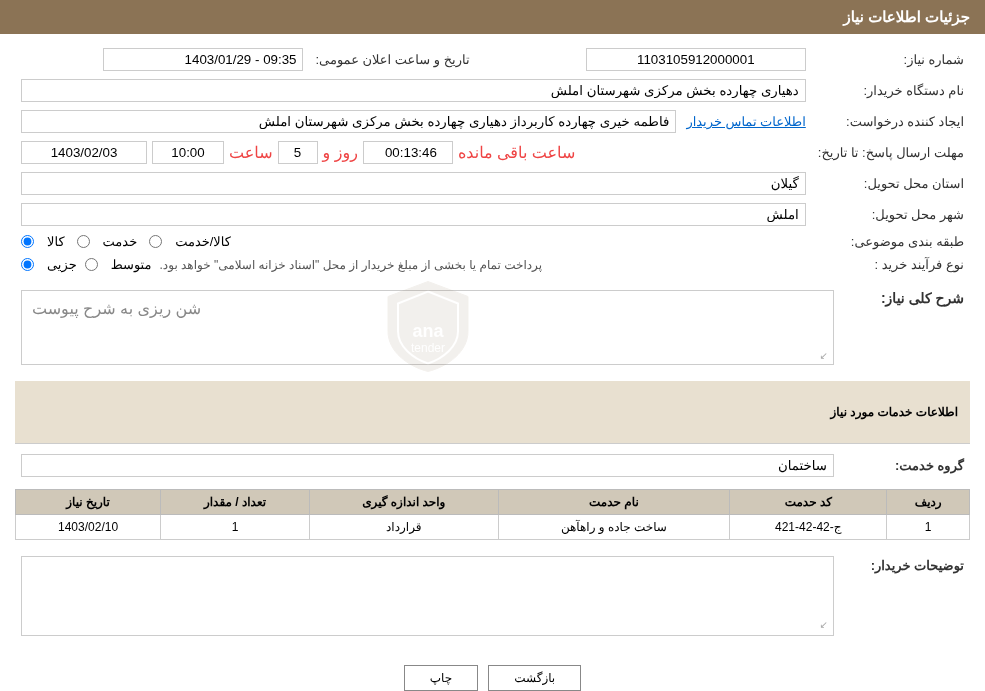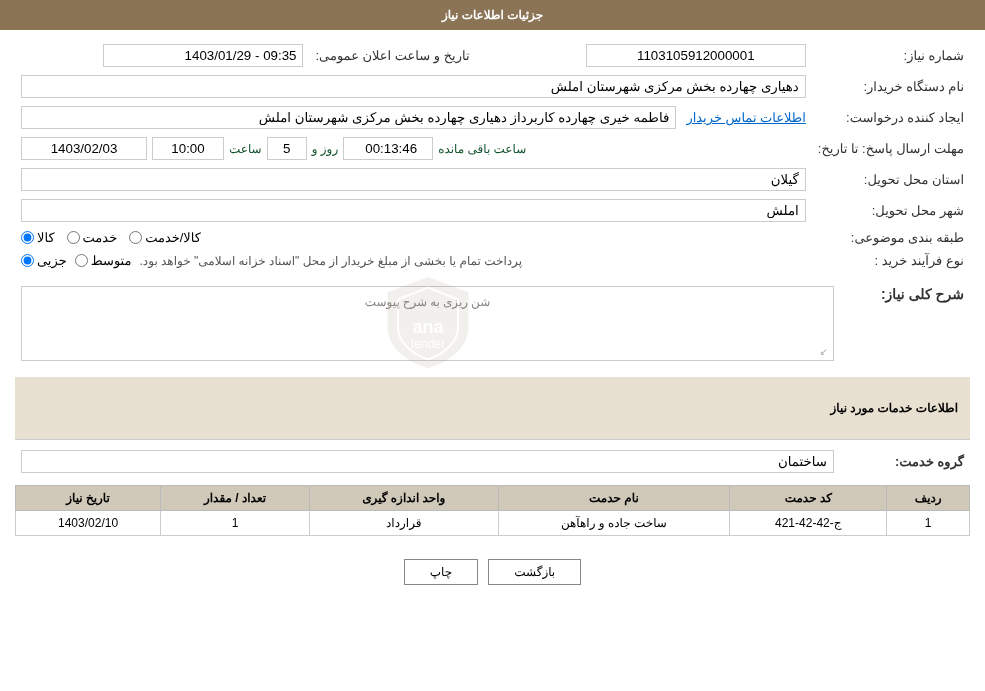--- a/index.html
+++ b/index.html
@@ -11,23 +11,23 @@
     }
     .page-wrapper {
       max-width: 985px;
       margin: 0 auto;
       background: #fff;
       min-height: 691px;
     }
     .header-bar {
       background: #8B7355;
       color: #fff;
-      text-align: center;
+      text-align: right;
       padding: 8px 15px;
-      font-size: 12px;
+      font-size: 15px;
       font-weight: bold;
     }
     .content {
       padding: 10px 15px;
     }
     .info-table {
       width: 100%;
       border-collapse: collapse;
       margin-bottom: 6px;
     }
@@ -61,33 +61,33 @@
       text-decoration: underline;
       cursor: pointer;
     }
     .date-time-row {
       display: flex;
       align-items: center;
       gap: 5px;
       justify-content: flex-end;
     }
     .small-label {
-      color: #14532d;
-      font-size: 12px;
+      color: #ef4444;
+      font-size: 16px;
     }
     .radio-group {
       display: flex;
       gap: 12px;
       align-items: center;
       justify-content: flex-end;
     }
     .radio-item {
       display: flex;
       align-items: center;
-      gap: 3px;
+      gap: 13px;
     }
     .section-title {
       background: #e8e0d0;
       padding: 24px 12px;
       font-weight: bold;
       font-size: 12px;
       margin: 8px 0 6px 0;
       border-bottom: 1px solid #ccc;
     }
     .watermark-container {
@@ -277,21 +277,21 @@
             <div class="watermark-container" style="min-height:75px; position:relative;">
 
               <div style="position:absolute; top:50%; left:50%; transform:translate(-50%,-50%); opacity:0.1; pointer-events:none;">
                 <svg width="100" height="100" viewBox="0 0 100 100">
                   <path d="M50 5 L90 20 L90 55 C90 75 70 90 50 95 C30 90 10 75 10 55 L10 20 Z" fill="#8B7355" stroke="#8B7355"></path>
                   <path d="M50 15 L80 27 L80 55 C80 70 65 82 50 87 C35 82 20 70 20 55 L20 27 Z" fill="none" stroke="#fff" stroke-width="2"></path>
                   <text x="50" y="60" text-anchor="middle" font-size="18" fill="#fff" font-weight="bold">ana</text>
                   <text x="50" y="75" text-anchor="middle" font-size="12" fill="#fff">tender</text>
                 </svg>
               </div>
-              <div style="text-align:center; padding:8px 10px; color:#888; font-size:12px;font-family:Liberation Serif, serif;">
+              <div style="text-align:left; padding:8px 10px; color:#888; font-size:16px;">
                 شن ریزی به شرح پیوست
               </div>
               <div style="position:absolute; bottom:3px; right:5px; color:#aaa; font-size:10px;">↙</div>
             </div>
           </td>
         </tr>
       </tbody>
     </table>
 
     <div class="section-title">
@@ -327,20 +327,34 @@
           <td>1</td>
           <td>ج-42-42-421</td>
           <td>ساخت جاده و راهآهن</td>
           <td>قرارداد</td>
           <td>1</td>
           <td>1403/02/10</td>
         </tr>
       </tbody>
     </table>
 
+    <table class="info-table">
+      <tbody>
+        <tr>
+          <td class="label-cell" style="vertical-align:top; padding-top:10px; font-weight:bold;">
+            توضیحات خریدار:
+          </td>
+          <td>
+            <div class="buyer-notes">
+              <div class="buyer-notes-arrow">↙</div>
+            </div>
+          </td>
+        </tr>
+      </tbody>
+    </table>
 
     <div class="buttons-row">
       <button class="btn btn-primary">بازگشت</button>
       <button class="btn btn-primary">چاپ</button>
     </div>
 
   </div>
 </div>
 
 </body></html>

